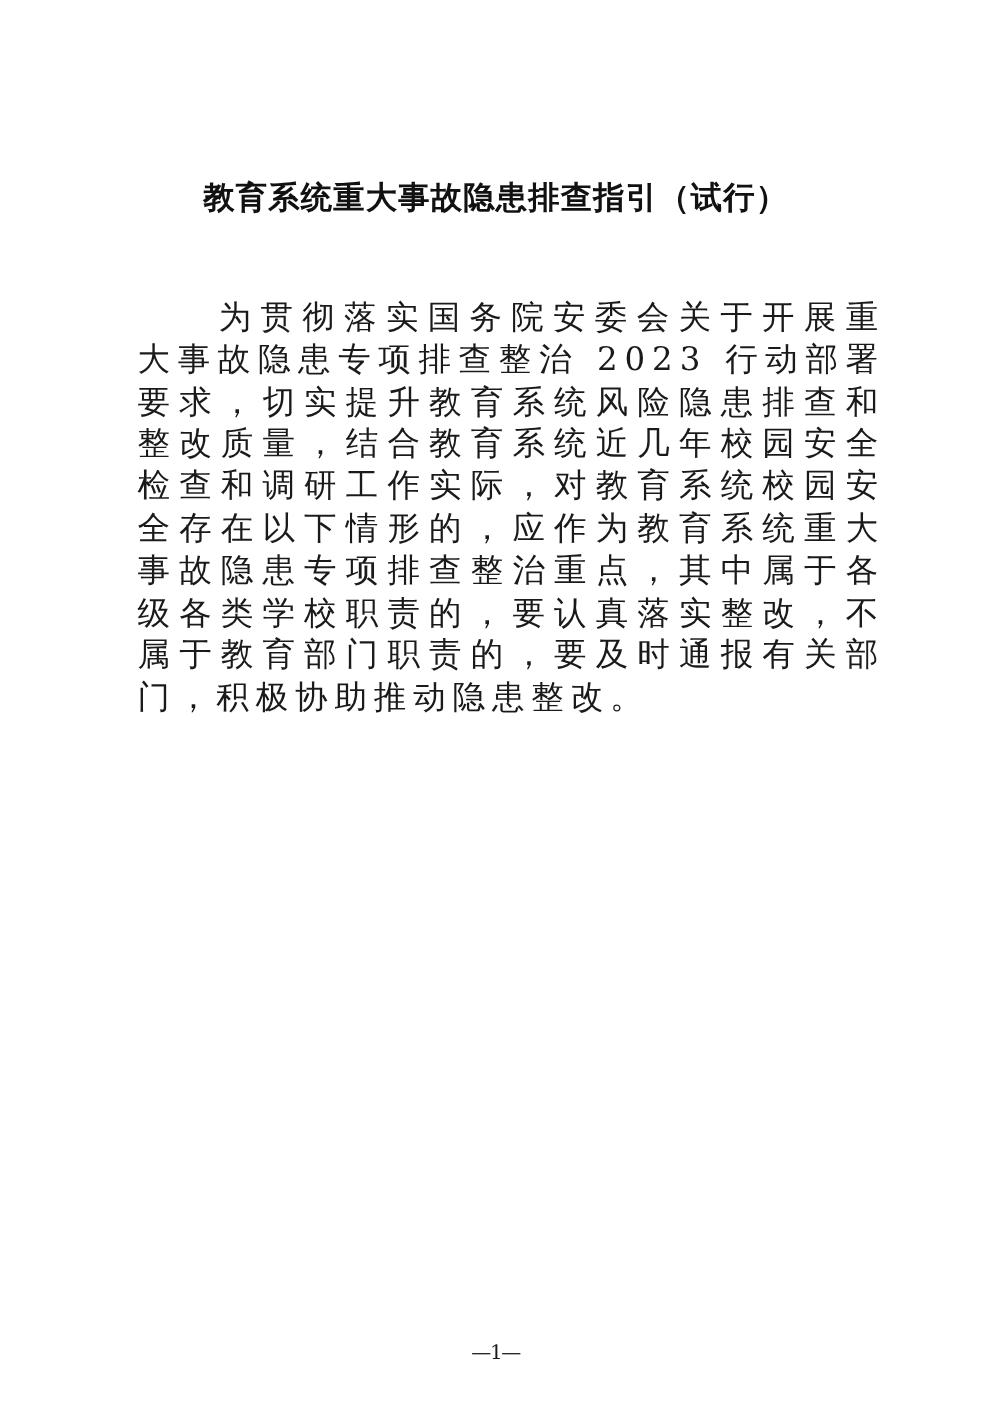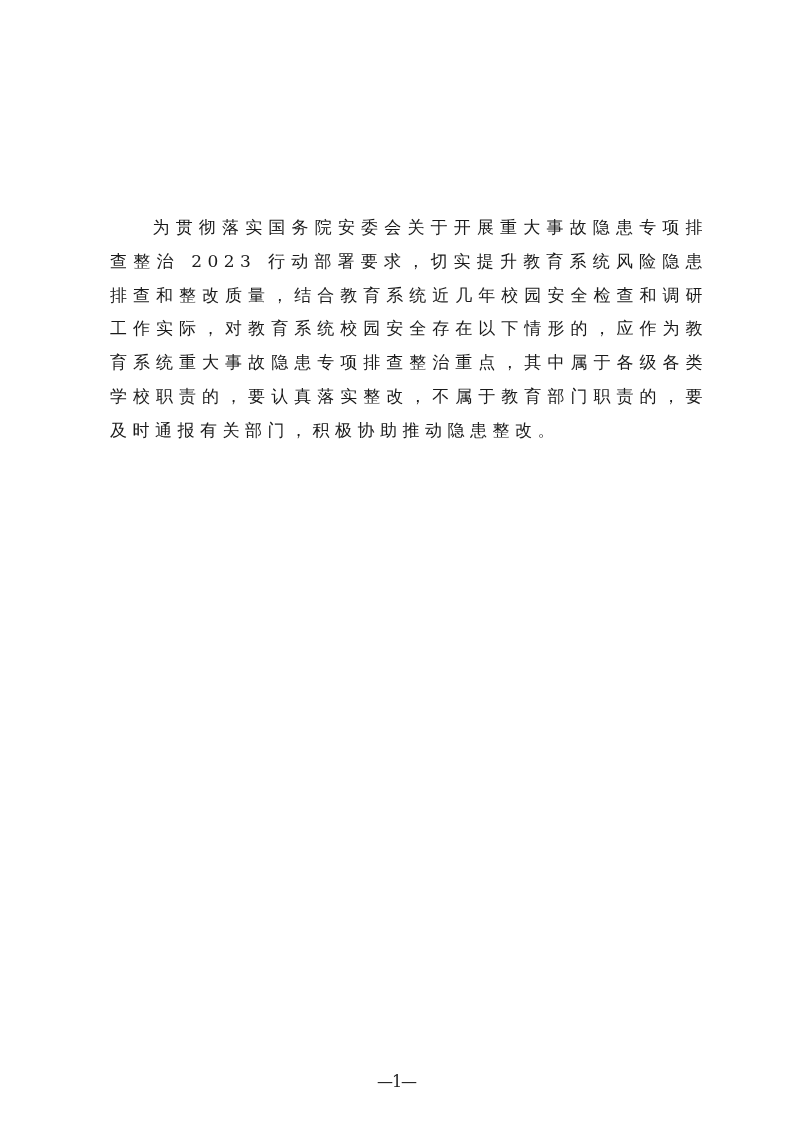--- a/index.html
+++ b/index.html
@@ -31,23 +31,23 @@
       font-family: "DejaVu Sans", "Liberation Sans", sans-serif;
       font-weight: bold;
       font-size: 25px;
       letter-spacing: 1px;
       color: #111111;
       line-height: 36px;
     }
     .body-text {
       position: absolute;
       left: 110px;
-      top: 211px;
+      top: 238px;
       width: 598px;
-      font-size: 17px;
+      font-size: 26px;
       line-height: 33.8px;
       letter-spacing: 5.5px;
       text-align: justify;
       text-align-last: left;
       color: #1a1a1a;
     }
     .body-text p {
       margin: 0;
       text-indent: 2.5em;
     }
@@ -67,20 +67,21 @@
       font-size: 16px;
       color: #1a1a1a;
       letter-spacing: -1px;
     }
   </style>
 </head>
 <body>
 
 <div class="page">
 
+  <div class="title">教育系统重大事故隐患排查指引（试行）</div>
 
   <div class="body-text">
     <p>为贯彻落实国务院安委会关于开展重大事故隐患专项排查整治 2023 行动部署要求，切实提升教育系统风险隐患排查和整改质量，结合教育系统近几年校园安全检查和调研工作实际，对教育系统校园安全存在以下情形的，应作为教育系统重大事故隐患专项排查整治重点，其中属于各级各类学校职责的，要认真落实整改，不属于教育部门职责的，要及时通报有关部门，积极协助推动隐患整改。</p>
 
 
   </div>
 
   <div class="page-number">—1—</div>
 </div>
 

